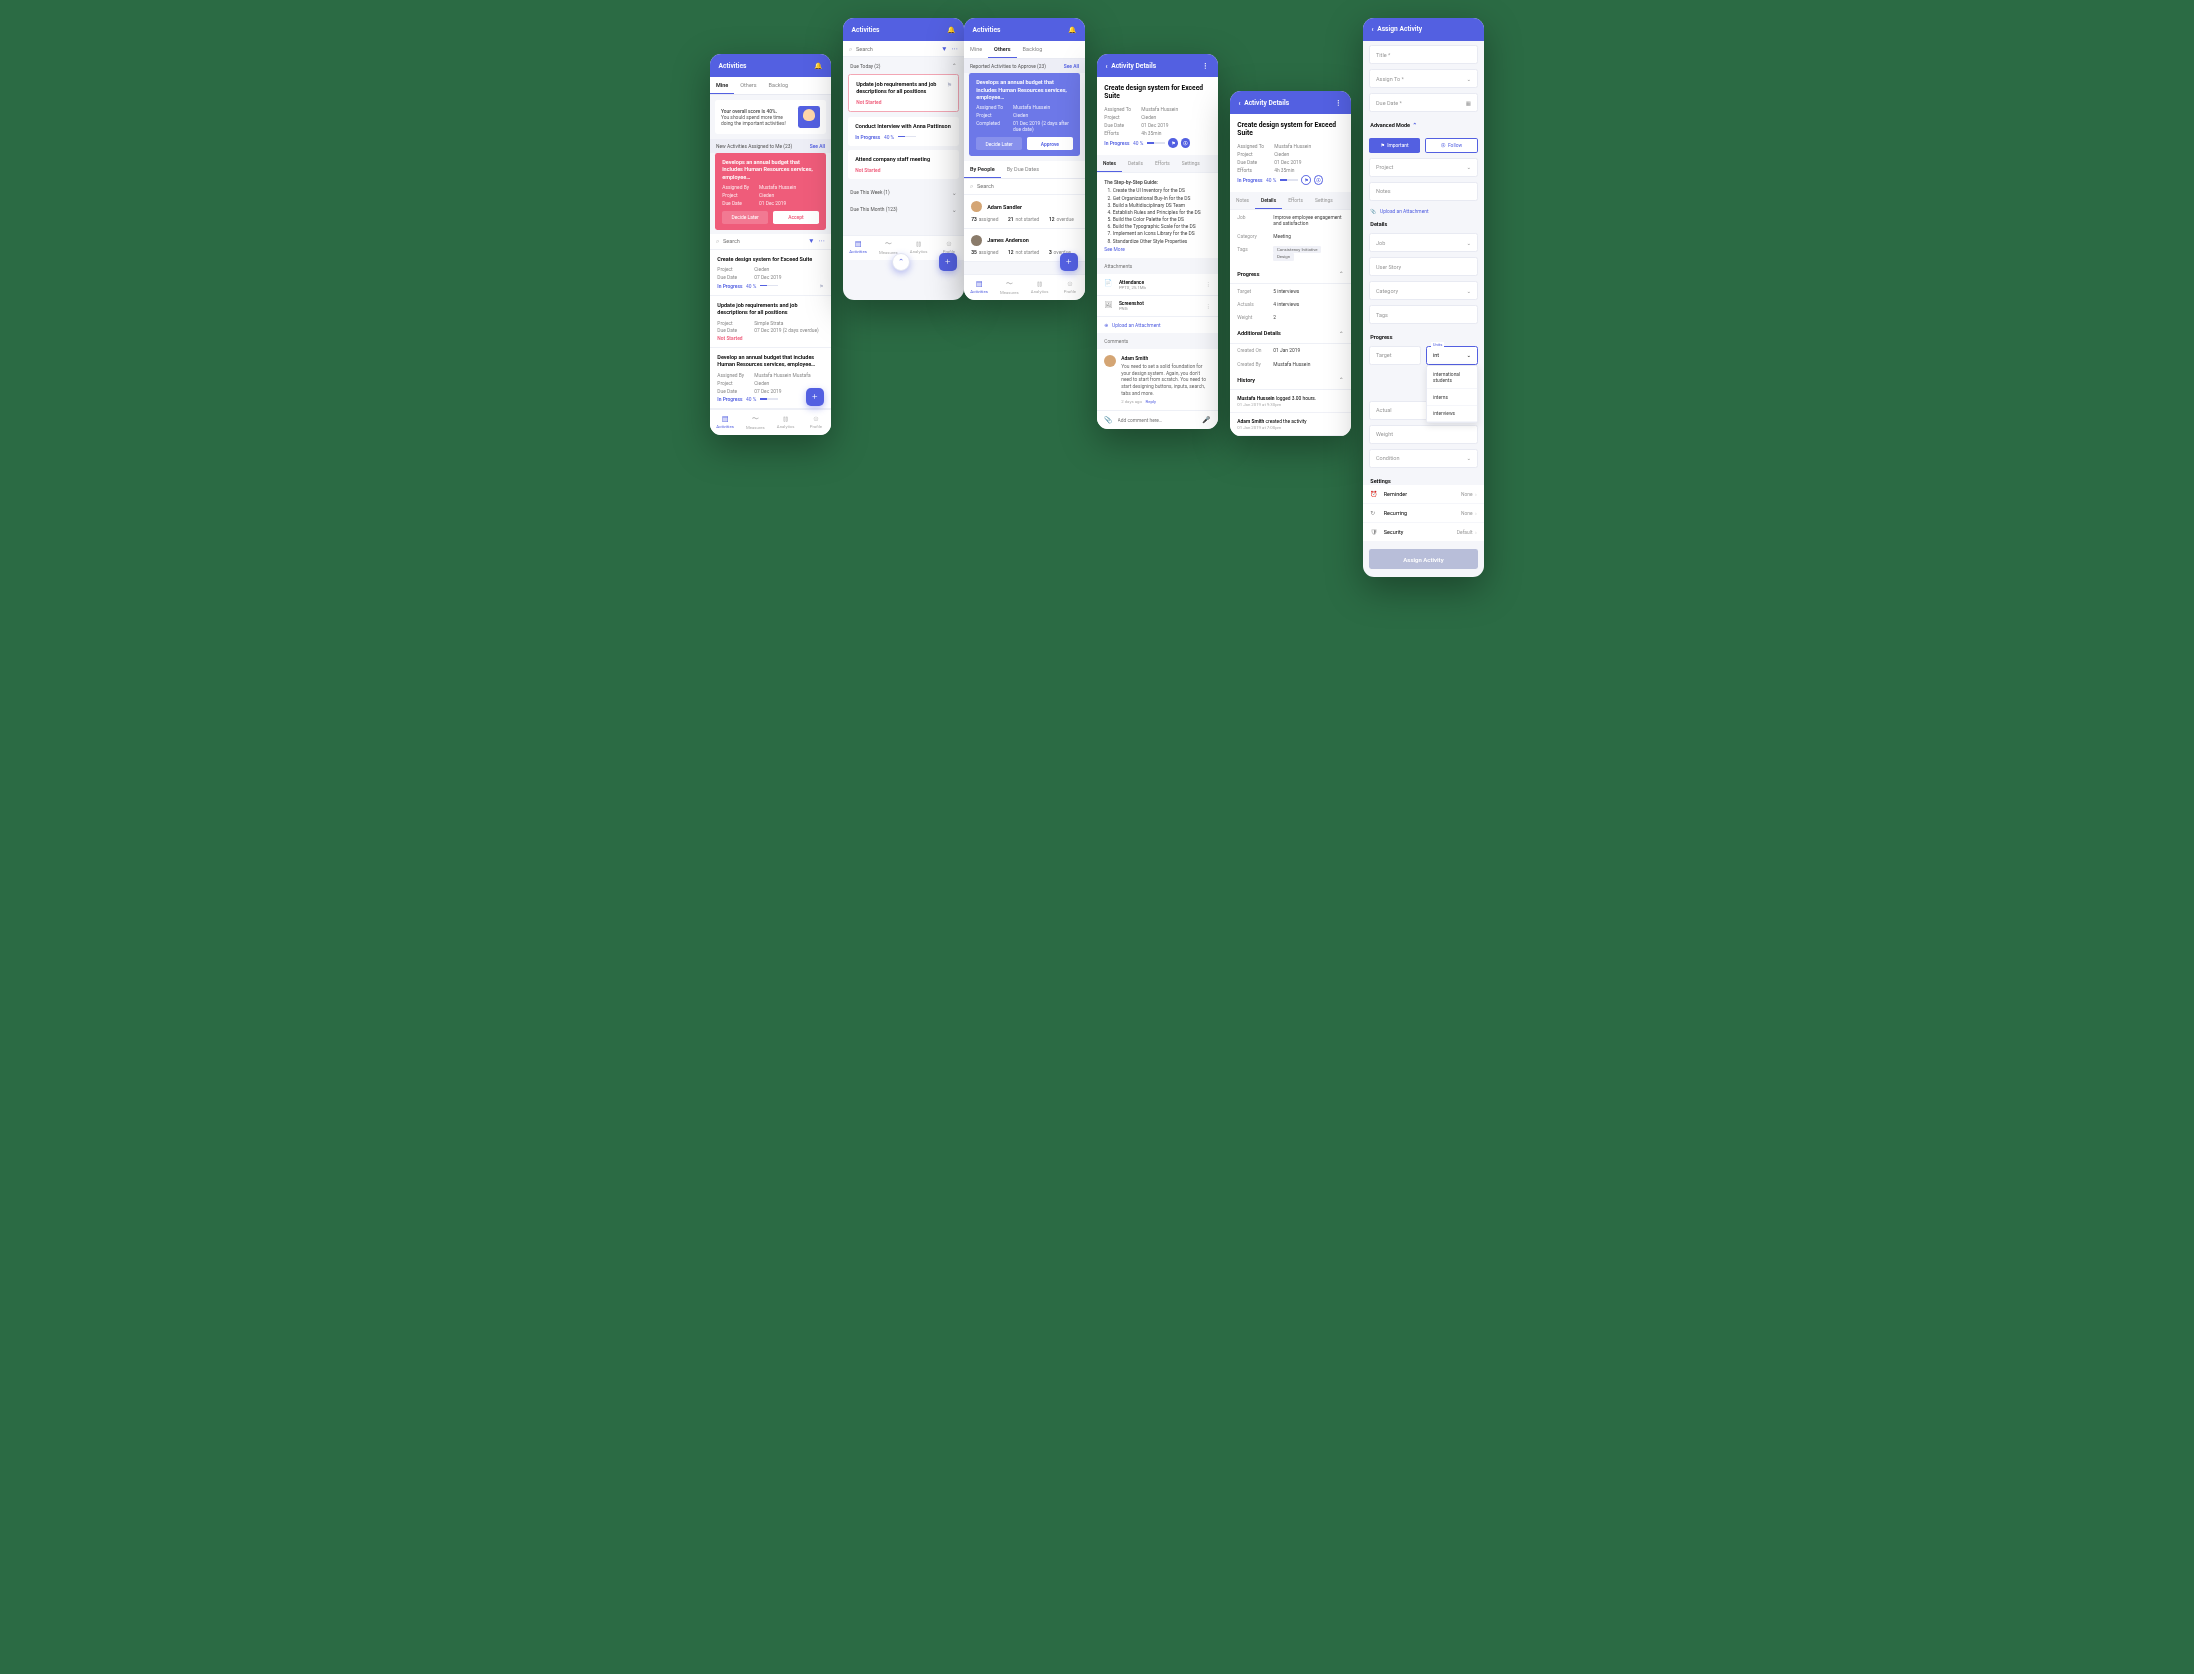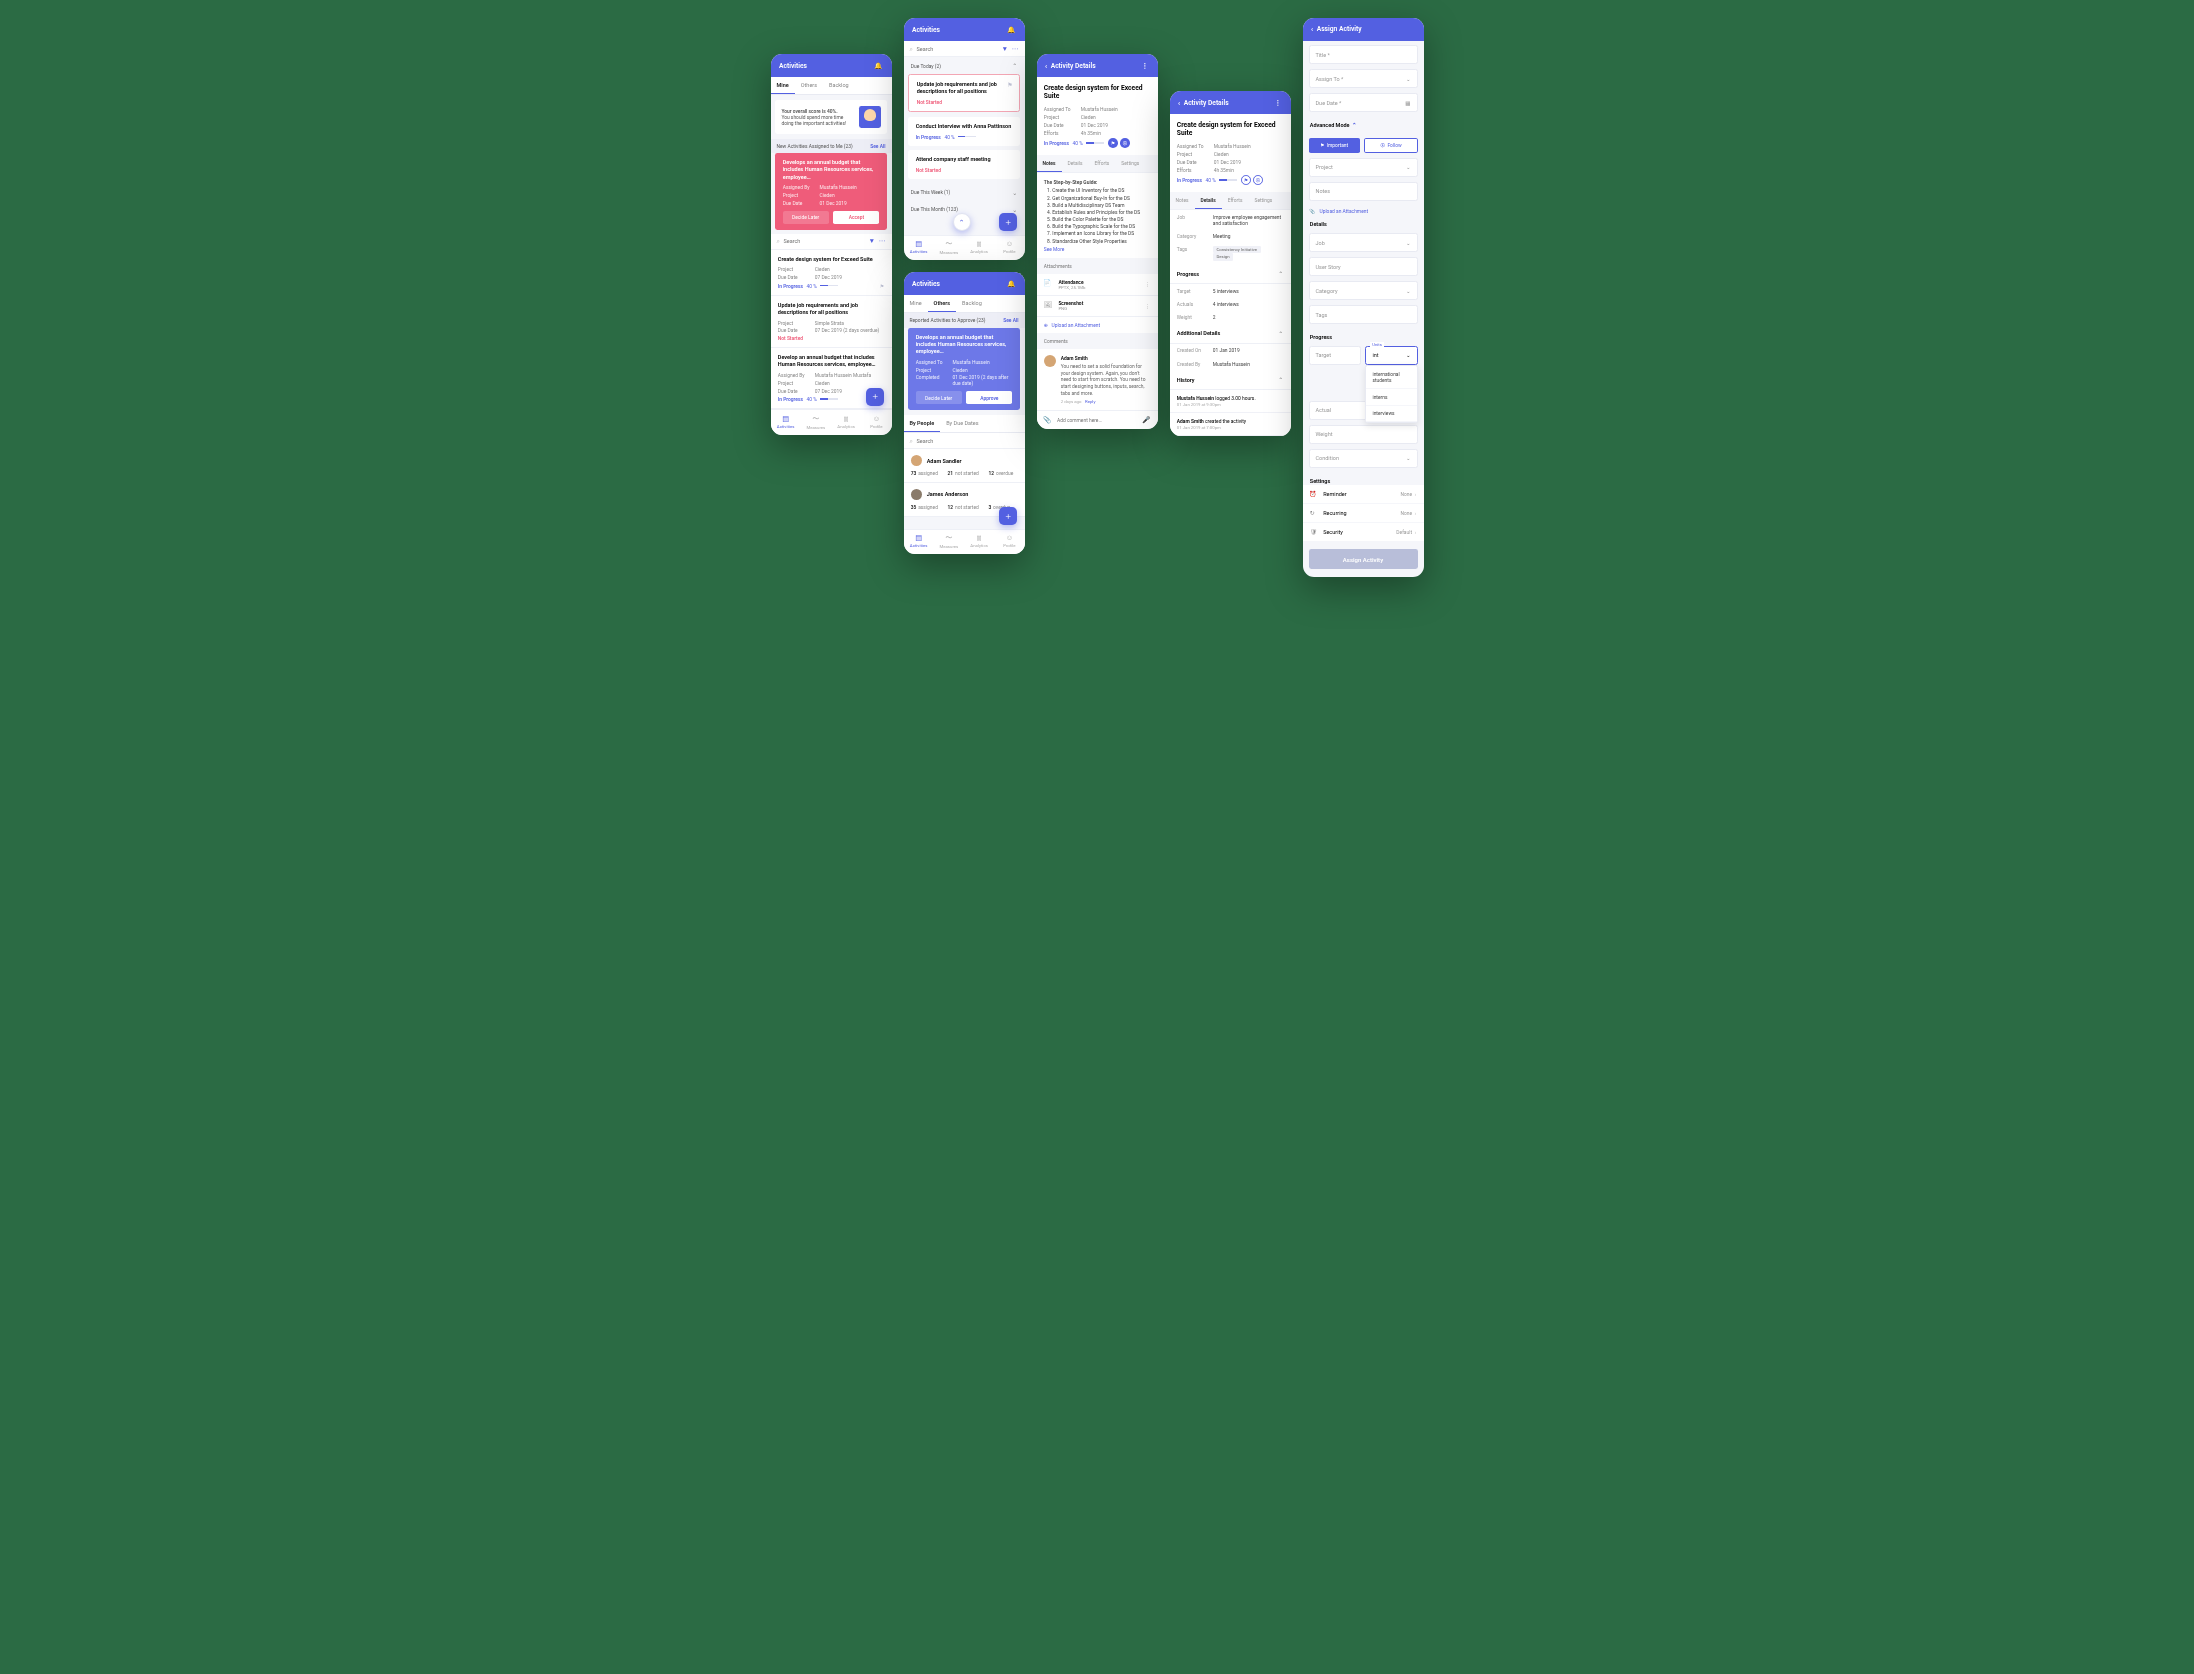--- a/index.html
+++ b/index.html
@@ -1,18 +1,18 @@
 <!DOCTYPE html>
 <html style="font-size:9.7px"><head>
 <meta charset="utf-8">
 <style>
 * { box-sizing: border-box; margin: 0; padding: 0; font-family: -apple-system, BlinkMacSystemFont, 'Segoe UI', Roboto, sans-serif; }
 body { background: #2b6b44; padding: 18px 12px; min-height: 100vh; }
 .phones { display: flex; gap: 12px; align-items: flex-start; justify-content: center; flex-wrap: nowrap; }
-.col { display: flex; flex-direction: column; gap: 12px; }
+.col { display: flex; flex-direction: row; }
 .phone { width: 121px; background: #f5f6fa; border-radius: 11px; overflow: hidden; box-shadow: 0 12px 36px rgba(0,0,0,0.35); position: relative; }
 .hdr { background: #5360e1; color: #fff; padding: 7.3px 8.5px; display: flex; align-items: center; justify-content: space-between; font-size: 6.7px; font-weight: 600; }
 .hdr .back { display: flex; align-items: center; gap: 3.6px; }
 .hdr .icon { width: 8.5px; height: 8.5px; display: inline-flex; align-items: center; justify-content: center; }
 .tabs { display: flex; background: #fff; border-bottom: 0.6px solid #e8eaf2; font-size: 5.5px; }
 .tabs .tab { padding: 4.9px 6px; color: #888; cursor: pointer; }
 .tabs .tab.active { color: #222; border-bottom: 1.2px solid #5360e1; font-weight: 600; }
 .searchbar { display: flex; align-items: center; background: #fff; padding: 3.6px 6px; border-bottom: 0.6px solid #eef0f6; }
 .searchbar input { border: none; flex: 1; font-size: 5.5px; outline: none; }
 .searchbar .sicon { color: #aaa; margin-right: 3.6px; font-size: 6px; }

